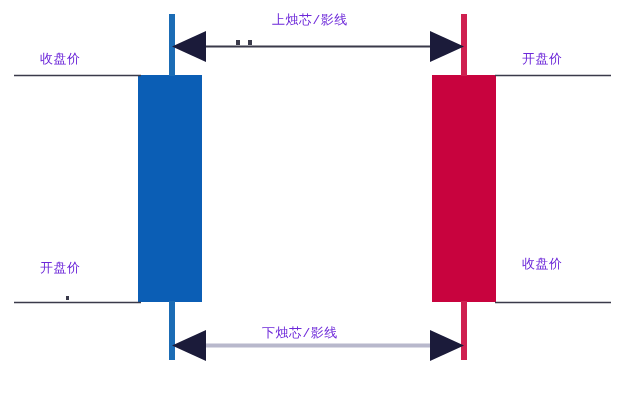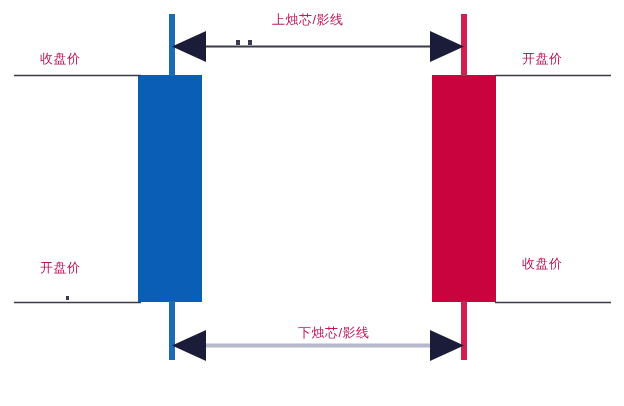--- a/index.html
+++ b/index.html
@@ -13,24 +13,24 @@
   #stage {
     position: relative;
     width: 624px;
     height: 406px;
     background: #ffffff;
     overflow: hidden;
   }
   .lbl {
     position: absolute;
     font-size: 13px;
-    color: #be185d;
+    color: #6d28d9;
     white-space: nowrap;
     letter-spacing: 0.5px;
-    font-family: Liberation Sans, sans-serif;
+    font-family: Liberation Mono, monospace;
   }
   .svg-layer {
     position: absolute;
     left: 0;
     top: 0;
     width: 624px;
     height: 406px;
   }
 </style>
 </head>
@@ -75,21 +75,21 @@
     <g>
       <line x1="178" y1="345.5" x2="458" y2="345.5" stroke="#b8b8cc" stroke-width="4"></line>
       <polygon points="172,345.5 206,330 206,361" fill="#1b1b3a"></polygon>
       <polygon points="464,345.5 430,330 430,361" fill="#1b1b3a"></polygon>
     </g>
 
   </svg>
 
   <div class="lbl" style="left:272px; top:11px;">上烛芯/影线</div>
 
-  <div class="lbl" style="left:262px; top:324px;margin-left:36px;">下烛芯/影线</div>
+  <div class="lbl" style="left:262px; top:324px;">下烛芯/影线</div>
 
   <div class="lbl" style="left:40px; top:50px;">收盘价</div>
 
   <div class="lbl" style="left:40px; top:259px;">开盘价</div>
 
   <div class="lbl" style="left:522px; top:50px;">开盘价</div>
 
   <div class="lbl" style="left:522px; top:255px;">收盘价</div>
 
 </div>

